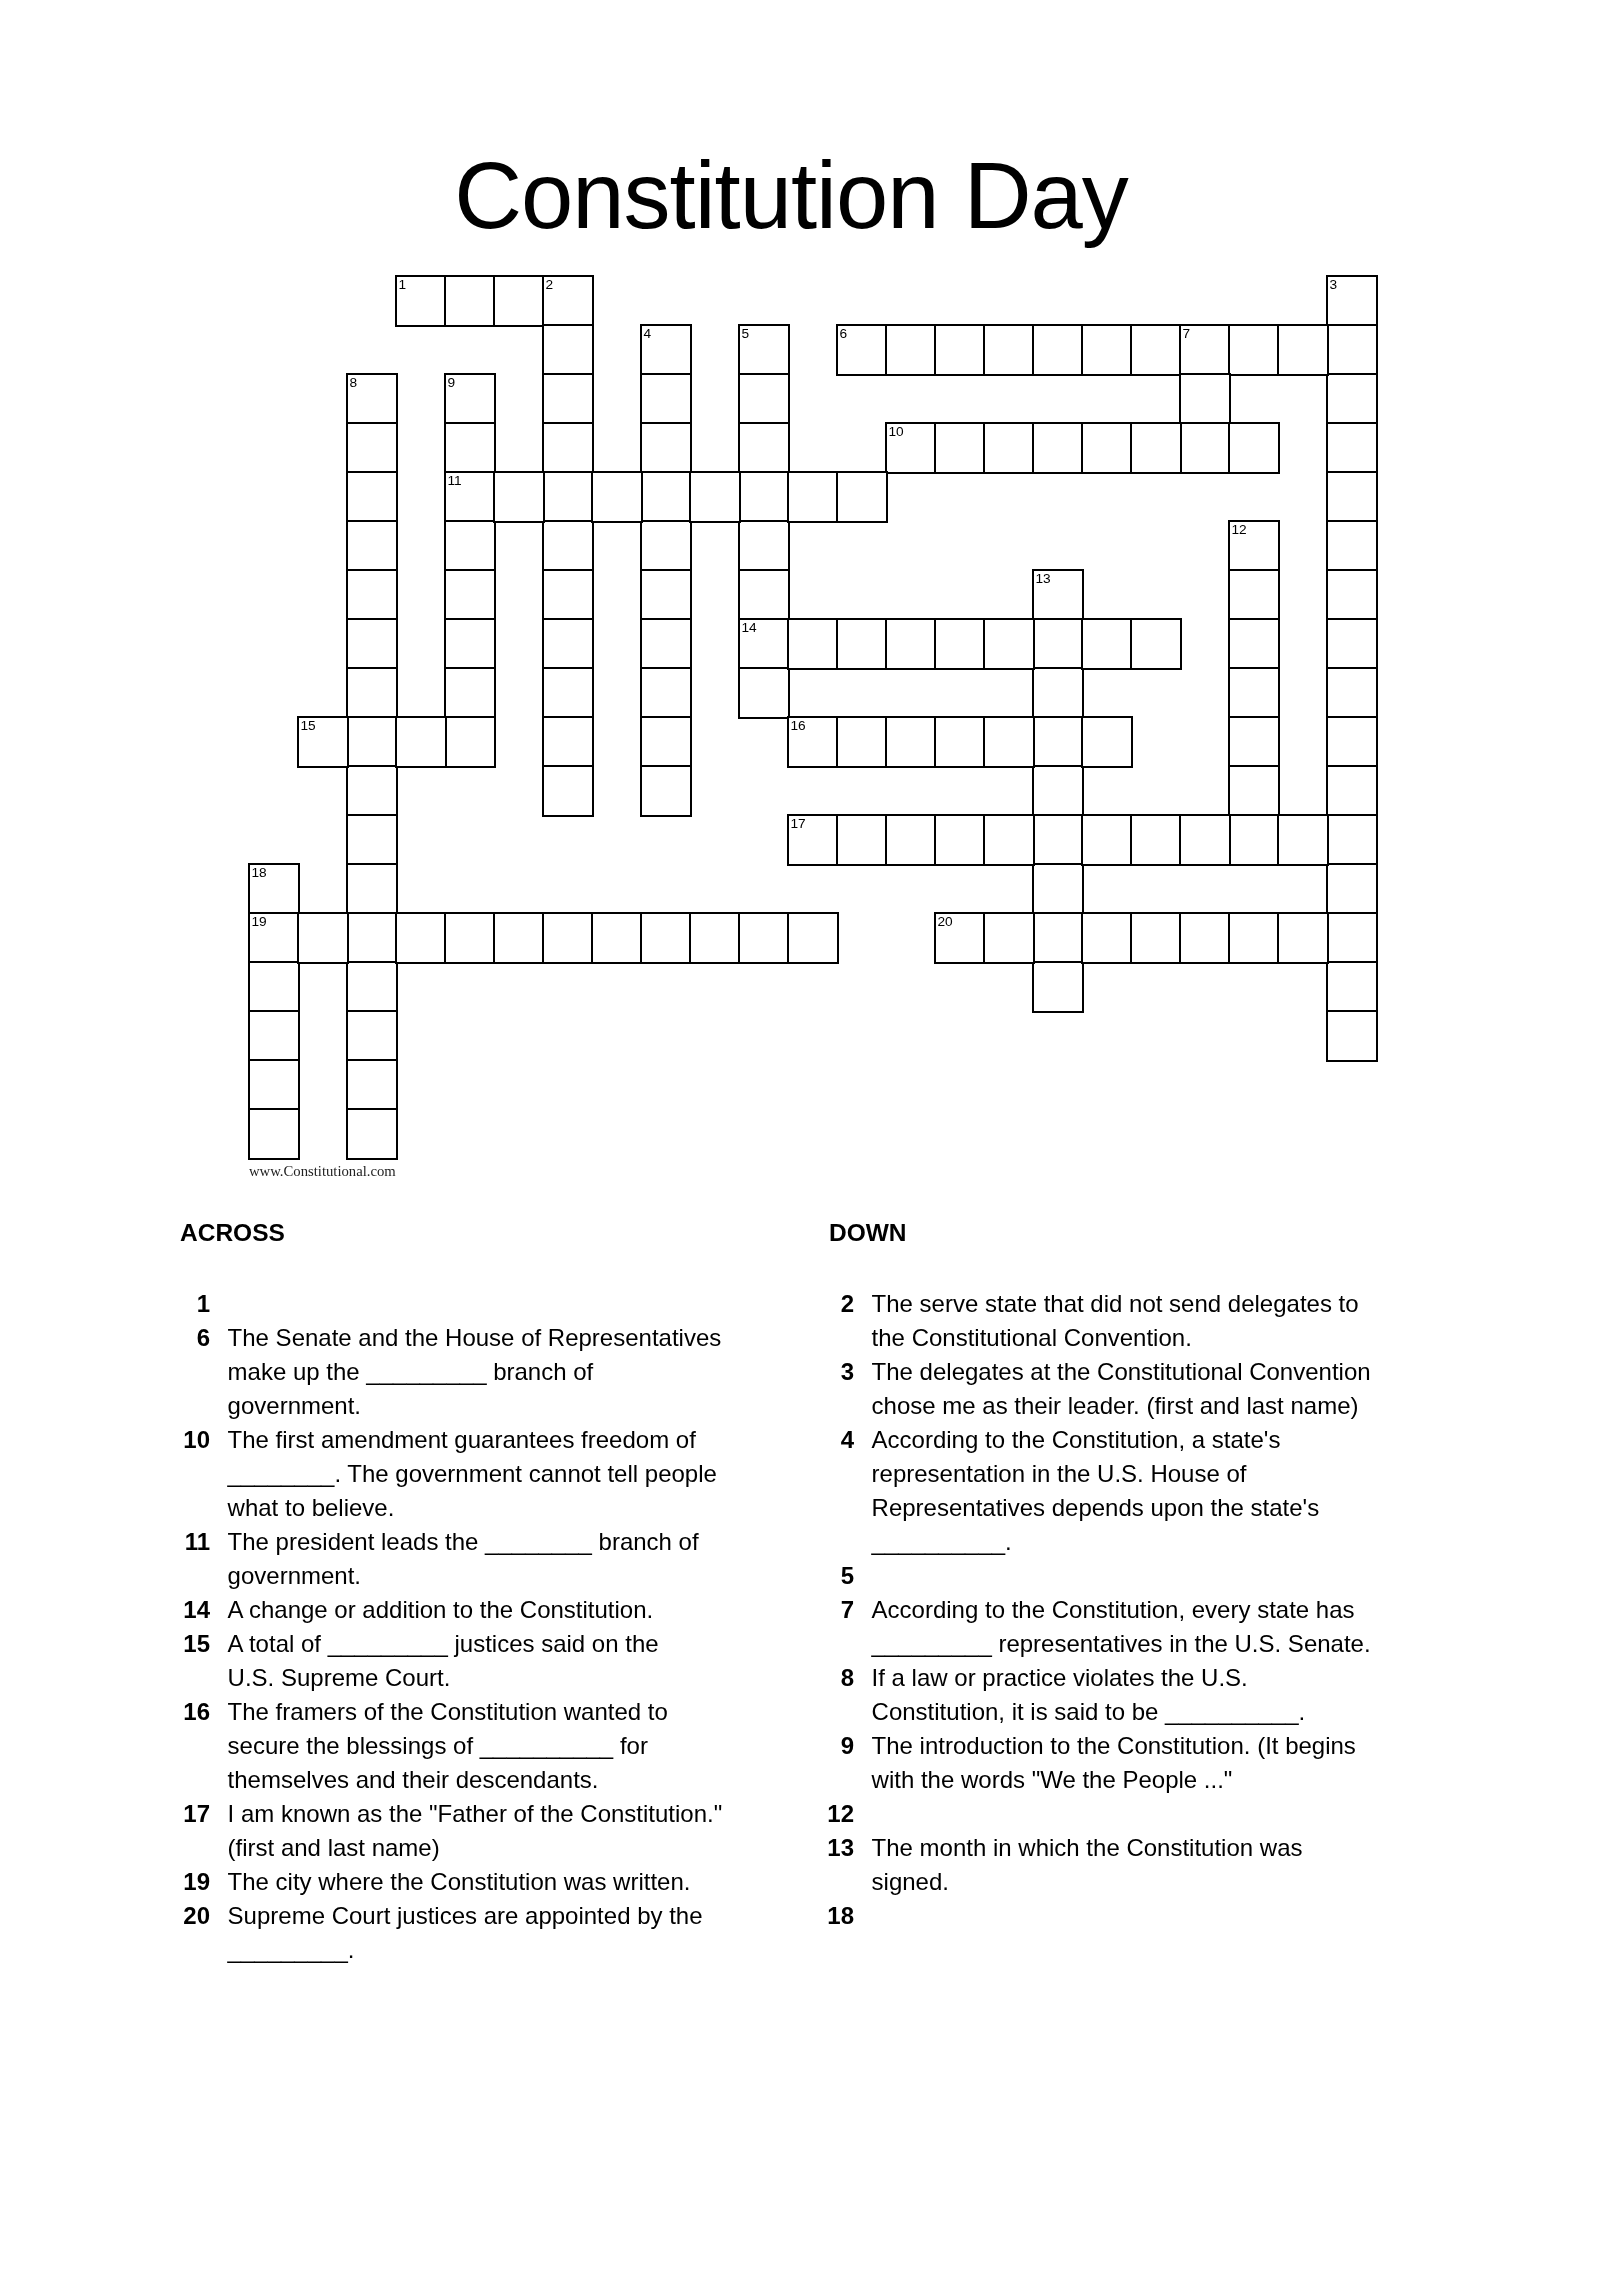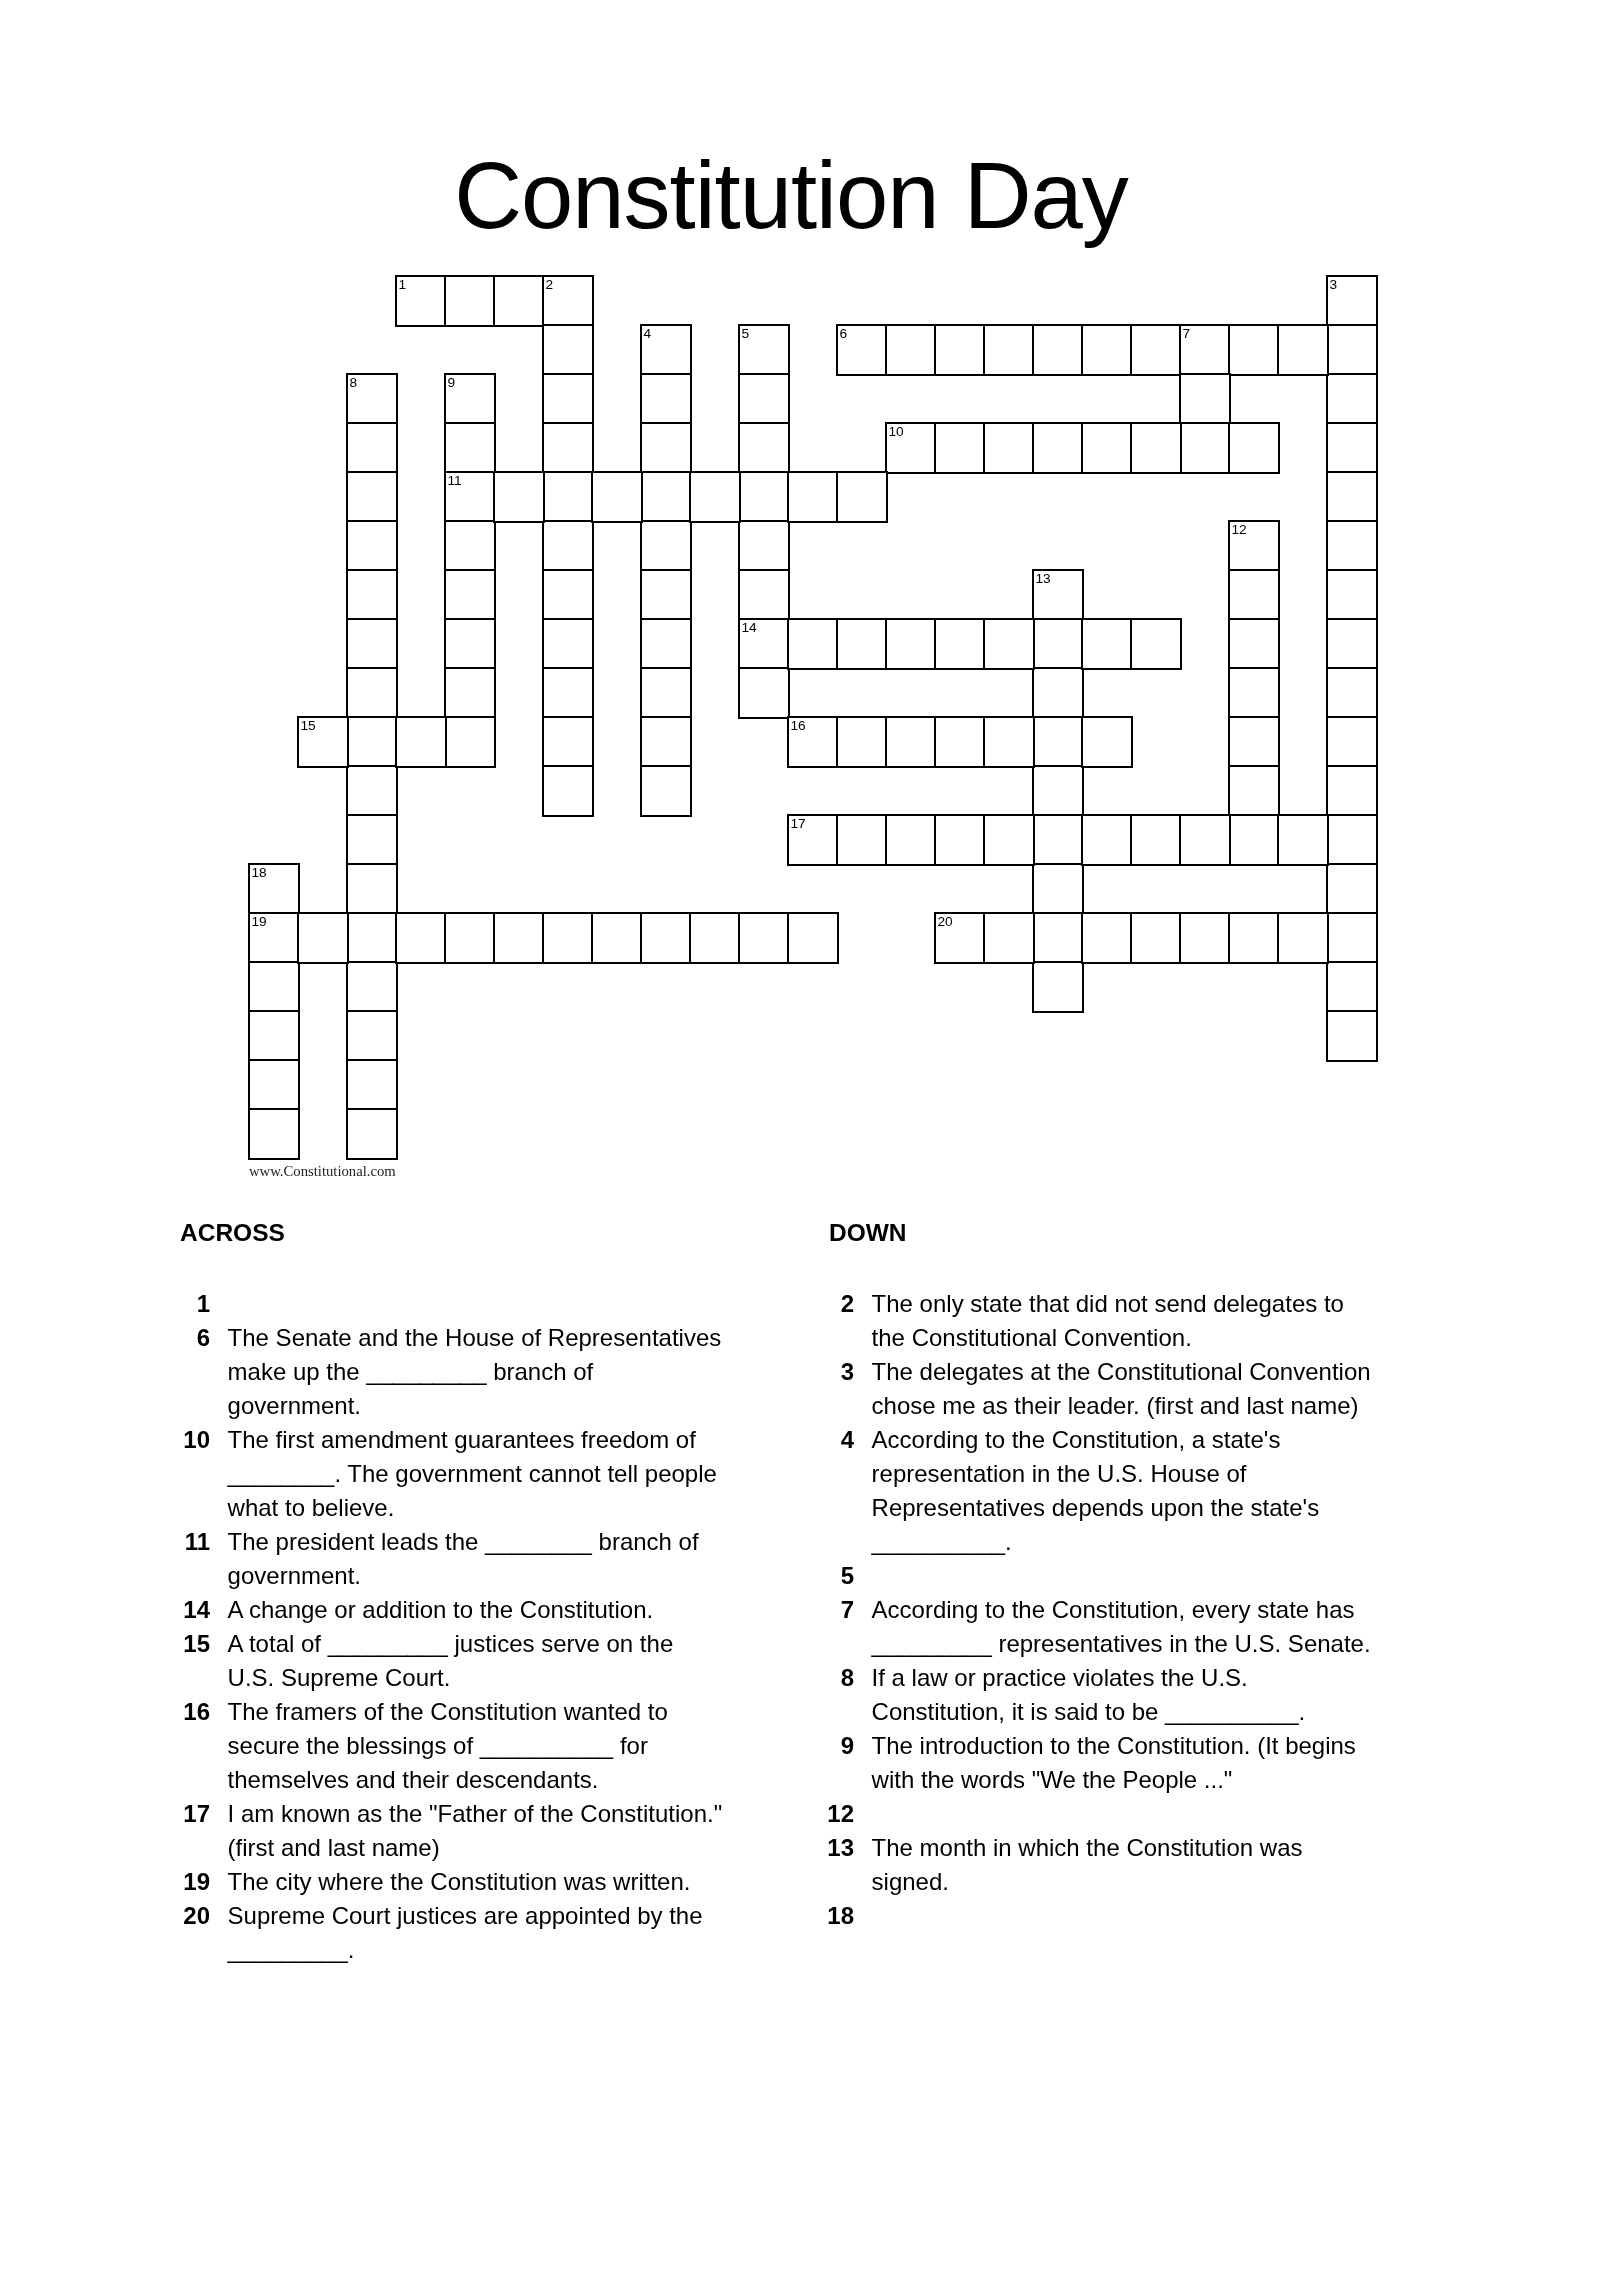--- a/index.html
+++ b/index.html
@@ -256,21 +256,21 @@
       <span class="clue-num">11</span>
       <span class="clue-text">The president leads the ________ branch of
 government.</span>
     </div>
   <div class="clue">
       <span class="clue-num">14</span>
       <span class="clue-text">A change or addition to the Constitution.</span>
     </div>
   <div class="clue">
       <span class="clue-num">15</span>
-      <span class="clue-text">A total of _________ justices serve on the
+      <span class="clue-text">A total of _________ justices said on the
 U.S. Supreme Court.</span>
     </div>
   <div class="clue">
       <span class="clue-num">16</span>
       <span class="clue-text">The framers of the Constitution wanted to
 secure the blessings of __________ for
 themselves and their descendants.</span>
     </div>
   <div class="clue">
       <span class="clue-num">17</span>
@@ -284,21 +284,21 @@
   <div class="clue">
       <span class="clue-num">20</span>
       <span class="clue-text">Supreme Court justices are appointed by the
 _________.</span>
     </div>
 </div>
 
 <div class="clue-list" id="down-list">
   <div class="clue">
       <span class="clue-num">2</span>
-      <span class="clue-text">The only state that did not send delegates to
+      <span class="clue-text">The serve state that did not send delegates to
 the Constitutional Convention.</span>
     </div>
   <div class="clue">
       <span class="clue-num">3</span>
       <span class="clue-text">The delegates at the Constitutional Convention
 chose me as their leader. (first and last name)</span>
     </div>
   <div class="clue">
       <span class="clue-num">4</span>
       <span class="clue-text">According to the Constitution, a state's

